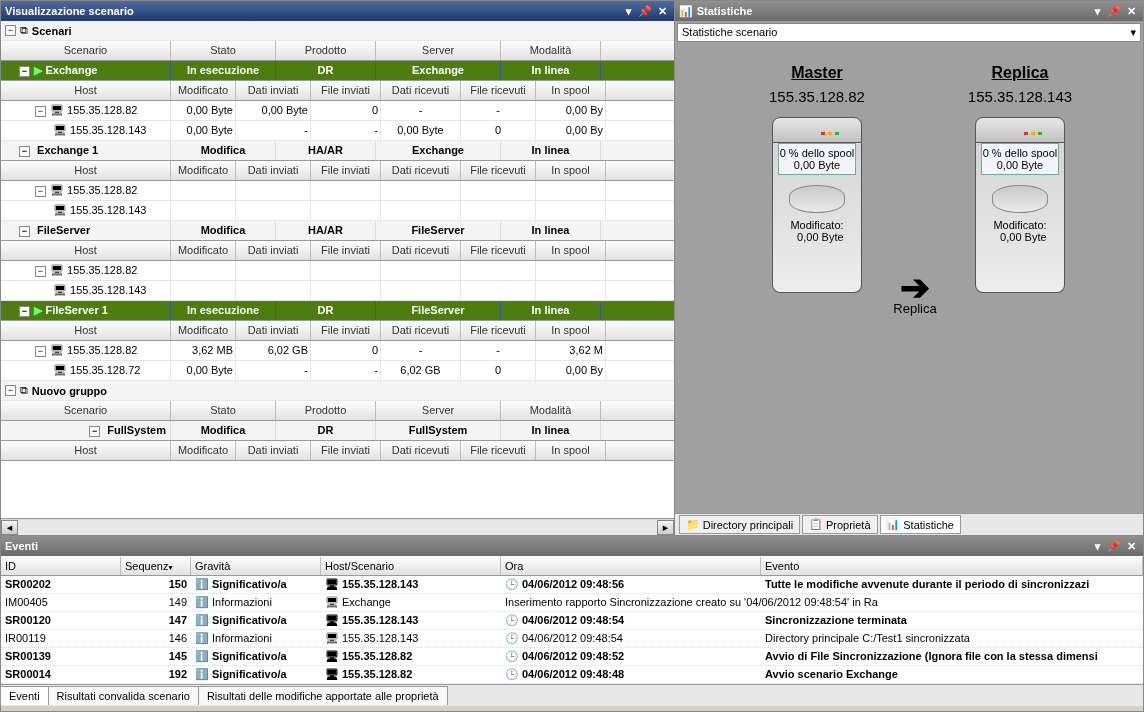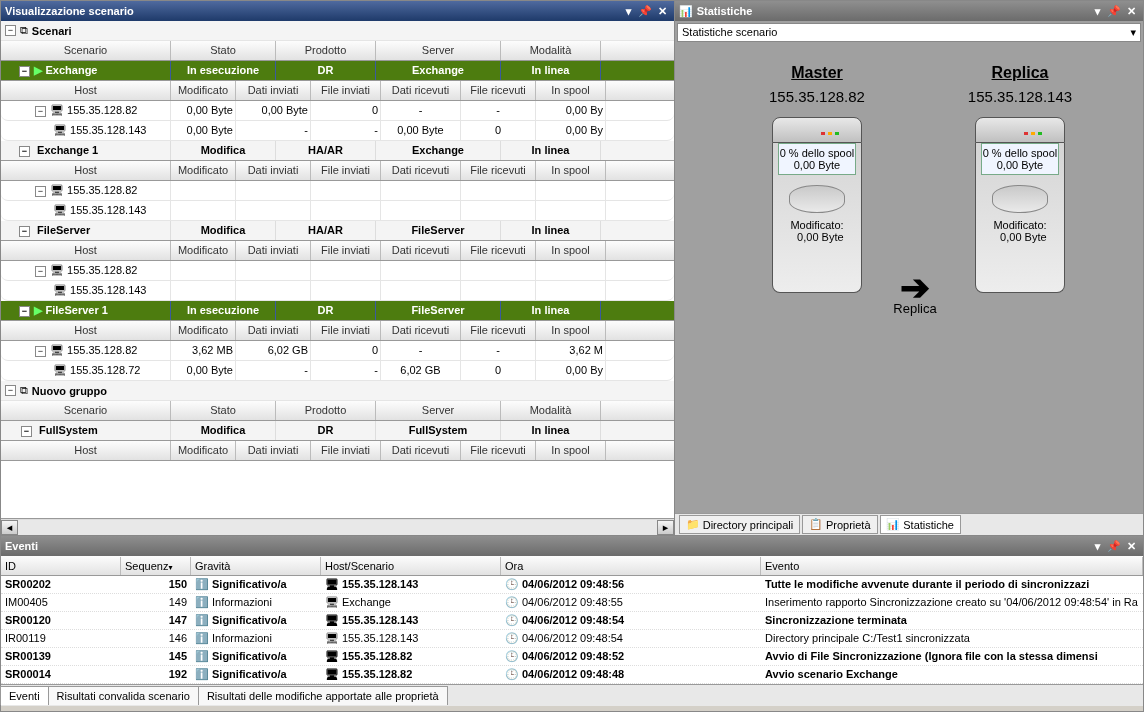--- a/index.html
+++ b/index.html
@@ -12,21 +12,21 @@
   .titlebar .spacer { flex: 1; }
   .titlebar .winbtn { width: 15px; height: 14px; margin-left: 2px; display: inline-flex; align-items: center; justify-content: center; cursor: pointer; color: #fff; border: 1px solid transparent; }
   .scen-body { flex: 1; background: #fff; overflow: auto; position: relative; }
   .tree-node { display: flex; align-items: center; height: 20px; border-bottom: 1px solid #e5e5e5; background: #f4f4f4; padding-left: 4px; }
   .hdr-row { display: flex; background: linear-gradient(to bottom,#fdfdfd,#e2e2e2); border-bottom: 1px solid #999; height: 20px; }
   .hdr-row .cell { border-right: 1px solid #bbb; text-align: center; padding-top: 3px; color: #333; }
   .scen-row { display: flex; background: #4d7c0f; color: #fff; height: 20px; font-weight: bold; border-bottom: 1px solid #999; }
   .scen-row.light { background: #f4f4f4; color: #000; }
   .scen-row .cell { border-right: 1px solid #3a5a9f; padding: 3px 4px; text-align: center; }
   .scen-row.light .cell { border-right: 1px solid #ddd; }
-  .data-row { display: flex; height: 20px; border-bottom: 1px solid #e5e5e5; background: #fff; border-radius: 7px; }
+  .data-row { display: flex; height: 20px; border-bottom: 1px solid #e5e5e5; background: #fff; }
   .data-row .cell { border-right: 1px solid #e5e5e5; padding: 3px 2px; text-align: right; white-space: nowrap; overflow: hidden; }
   .data-row .cell.center { text-align: center; }
   .data-row .cell.left { text-align: left; }
   .col-scen { width: 170px; }
   .col-stat { width: 105px; }
   .col-prod { width: 100px; }
   .col-srv { width: 125px; }
   .col-mod { width: 100px; }
   .col-host { width: 170px; text-align: center; }
   .col-modif { width: 65px; }
@@ -242,21 +242,21 @@
           <b style="margin-left:4px">Nuovo gruppo</b>
         </div>
         <div class="hdr-row">
           <div class="cell col-scen">Scenario</div>
           <div class="cell col-stat">Stato</div>
           <div class="cell col-prod">Prodotto</div>
           <div class="cell col-srv">Server</div>
           <div class="cell col-mod">Modalità</div>
         </div>
         <div class="scen-row light">
-          <div class="cell col-scen" style="text-align:left;padding-left:20px"><span class="expander" style="color:#000">−</span> FullSystem</div>
+          <div class="cell col-scen" style="text-align:right;padding-left:20px"><span class="expander" style="color:#000">−</span> FullSystem</div>
           <div class="cell col-stat">Modifica</div>
           <div class="cell col-prod">DR</div>
           <div class="cell col-srv">FullSystem</div>
           <div class="cell col-mod">In linea</div>
         </div>
         <div class="hdr-row">
           <div class="cell col-host">Host</div>
           <div class="cell col-modif">Modificato</div>
           <div class="cell col-dinv">Dati inviati</div>
           <div class="cell col-finv">File inviati</div>
@@ -375,21 +375,20 @@
         <div class="cell c-grav"><span class="ic">ℹ️</span>Significativo/a</div>
         <div class="cell c-host"><span class="ic">🖥</span>155.35.128.143</div>
         <div class="cell c-ora"><span class="ic">🕒</span>04/06/2012 09:48:56</div>
         <div class="cell c-ev">Tutte le modifiche avvenute durante il periodo di sincronizzazi</div>
       </div>
       <div class="ev-row">
         <div class="cell c-id">IM00405</div>
         <div class="cell c-seq">149</div>
         <div class="cell c-grav"><span class="ic">ℹ️</span>Informazioni</div>
         <div class="cell c-host"><span class="ic">🖥</span>Exchange</div>
-        <div class="cell c-ora"><span class="ic">🕒</span>04/06/2012 09:48:55</div>
         <div class="cell c-ev">Inserimento rapporto Sincronizzazione creato su '04/06/2012 09:48:54' in Ra</div>
       </div>
       <div class="ev-row bold">
         <div class="cell c-id">SR00120</div>
         <div class="cell c-seq">147</div>
         <div class="cell c-grav"><span class="ic">ℹ️</span>Significativo/a</div>
         <div class="cell c-host"><span class="ic">🖥</span>155.35.128.143</div>
         <div class="cell c-ora"><span class="ic">🕒</span>04/06/2012 09:48:54</div>
         <div class="cell c-ev">Sincronizzazione terminata</div>
       </div>

